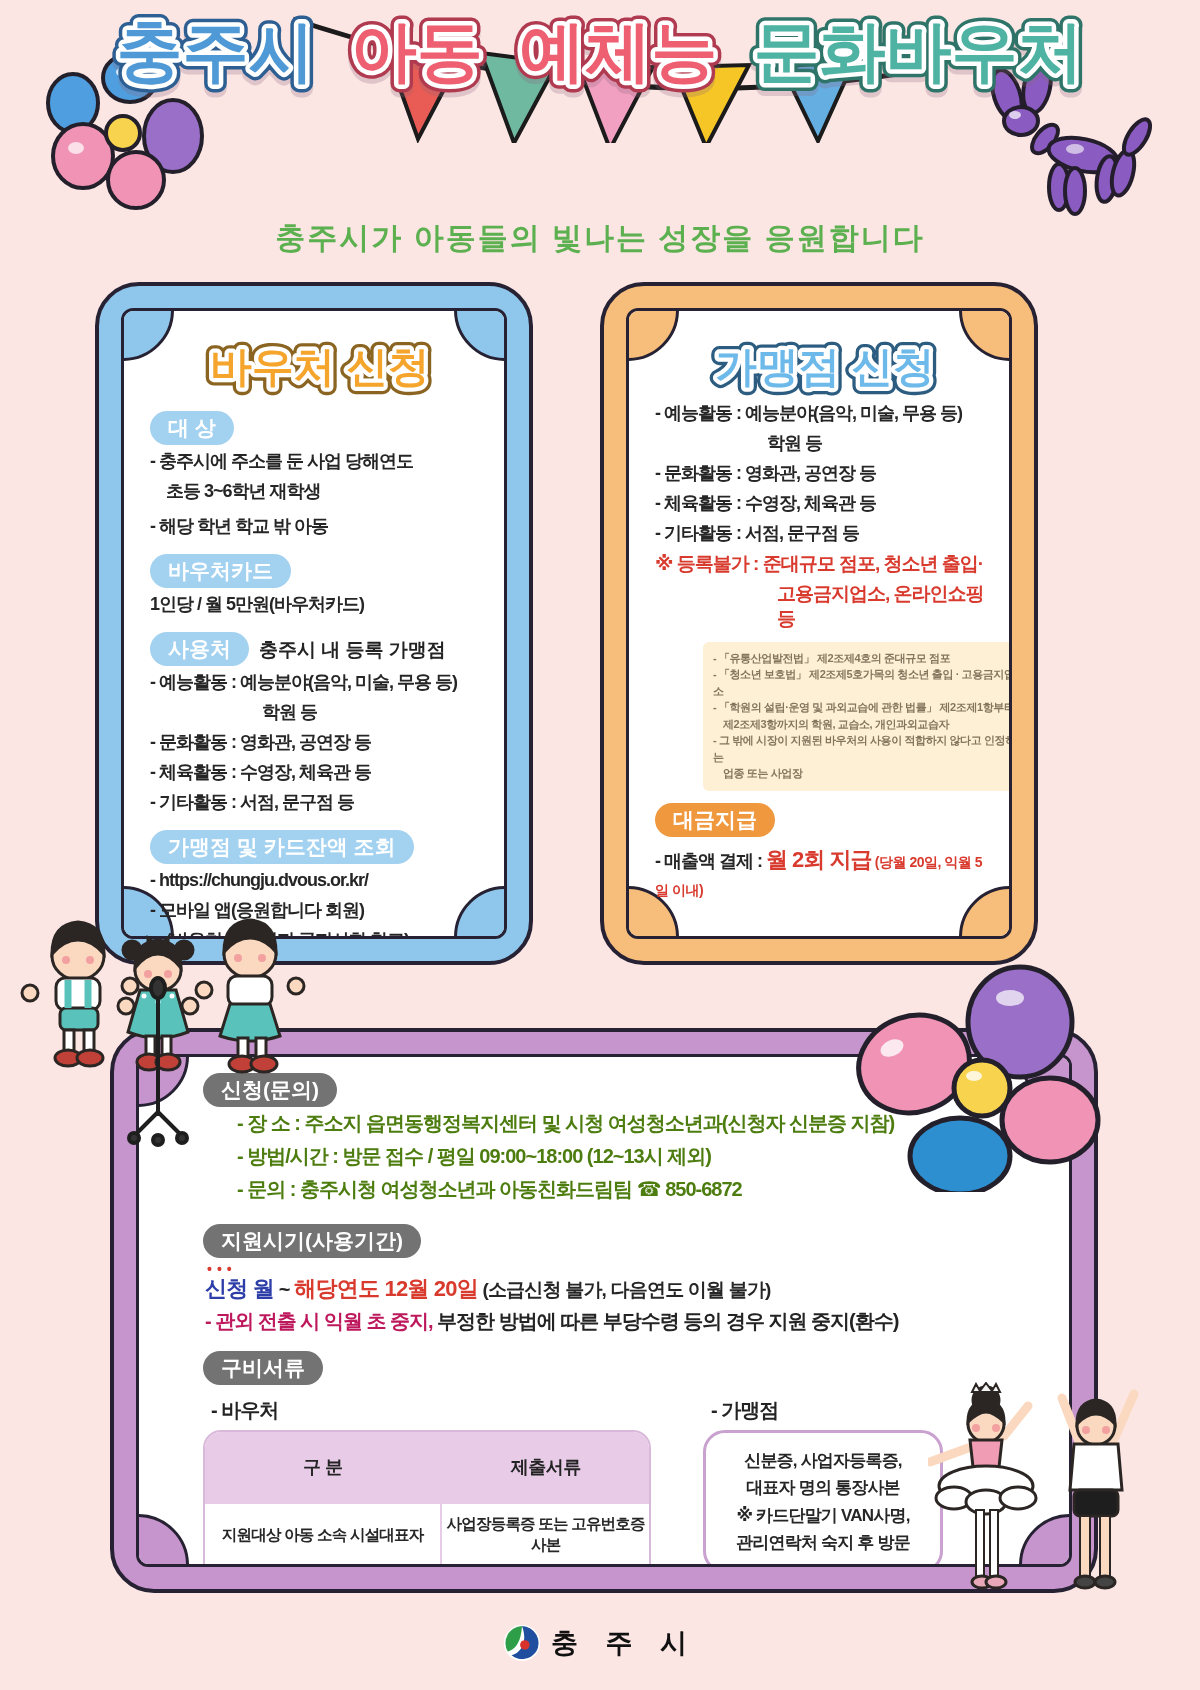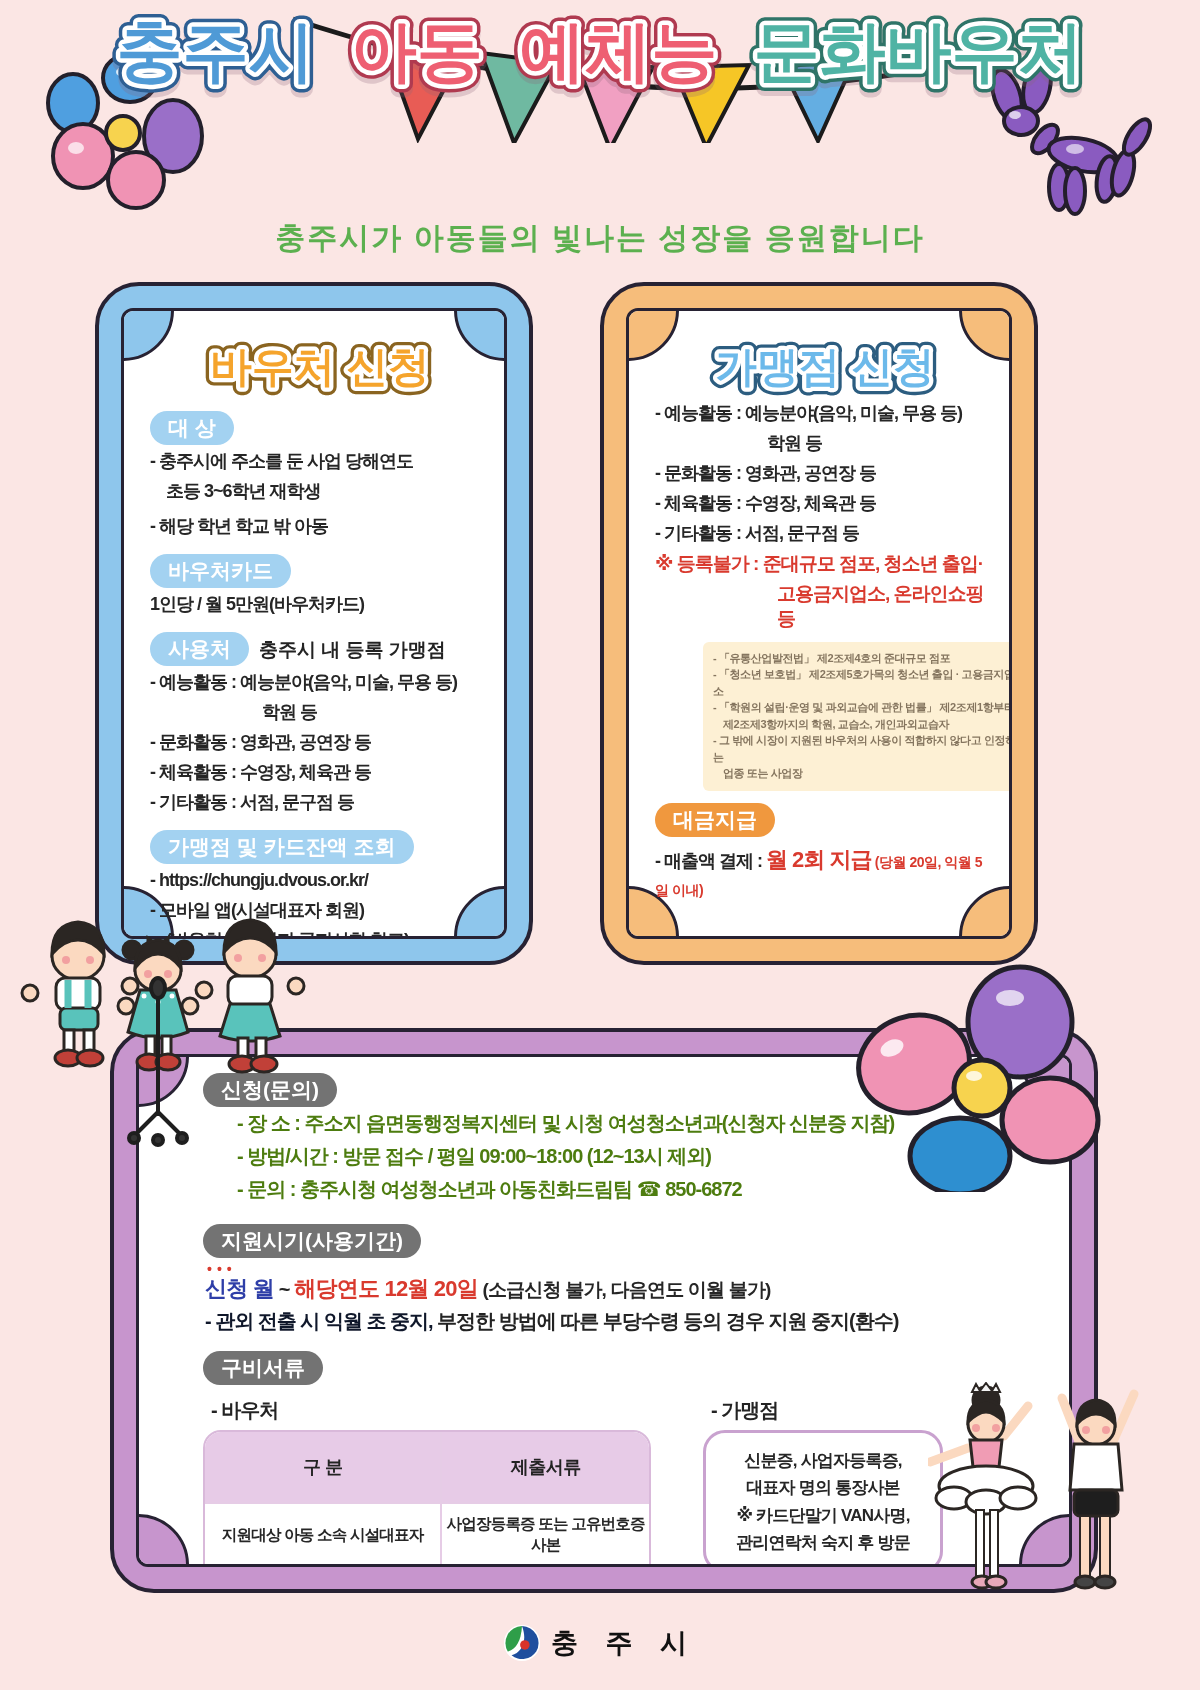--- a/index.html
+++ b/index.html
@@ -68,21 +68,21 @@
   .bottom-content{position:relative; z-index:2; padding:16px 34px 0 64px;}
   .b-line{font-size:20px; font-weight:700; letter-spacing:-1px; line-height:1.65;
     color:#4d7c0f; margin-left:34px;}
   .period-line{margin:16px 0 0 2px; font-size:20px; font-weight:800; letter-spacing:-.8px;}
   .p-blue{color:#2e3ea8; font-size:22px; position:relative;}
   .p-dots{position:absolute; top:-15px; left:2px; color:#d93a2e; font-size:14px;
     letter-spacing:5px; font-weight:900;}
   .p-red{color:#d93a2e; font-size:22px;}
   .p-note{color:#262626; font-size:19px; font-weight:700;}
   .warn-line{margin:4px 0 0 2px; font-size:20px; font-weight:700; letter-spacing:-1px;}
-  .w-red{color:#0f172a; font-weight:800;}
+  .w-red{color:#be185d; font-weight:800;}
 
   .docs-row{display:flex; margin-top:12px;}
   .docs-label{font-size:20px; font-weight:700; letter-spacing:-1px; margin:0 0 6px 8px;}
   .docs-table{border-collapse:separate; border-spacing:0; width:448px; background:#fff;
     border:2px solid #d9b9da; border-radius:18px; overflow:hidden;}
   .docs-table th{background:#e7cbe7; font-size:18px; font-weight:800; letter-spacing:-.5px;
     padding:23px 2px; color:#232323;}
   .docs-table td{font-size:15.5px; font-weight:700; letter-spacing:-.8px; text-align:center;
     padding:10px 2px; border-top:2px solid #e6cce6; color:#262626;}
   .docs-table th+th, .docs-table td+td{border-left:2px solid #e6cce6;}
@@ -181,21 +181,21 @@
 
         <div class="badge-row"><span class="badge badge-blue">사용처</span><span class="badge-side">충주시 내 등록 가맹점</span></div>
         <div class="tline">- 예능활동 : 예능분야(음악, 미술, 무용 등)</div>
         <div class="tline ind2">학원 등</div>
         <div class="tline">- 문화활동 : 영화관, 공연장 등</div>
         <div class="tline">- 체육활동 : 수영장, 체육관 등</div>
         <div class="tline">- 기타활동 : 서점, 문구점 등</div>
 
         <div class="badge-row"><span class="badge badge-blue">가맹점 및 카드잔액 조회</span></div>
         <div class="tline">- https://chungju.dvous.or.kr/</div>
-        <div class="tline">- 모바일 앱(시설대표자 회원)</div>
+        <div class="tline">- 모바일 앱(응원합니다 회원)</div>
         <div class="tline ind1">(바우처 홈페이지 공지사항 참고)</div>
       </div>
     </div>
   </div>
 
   <div class="card card-orange" style="left:600px; top:282px; width:430px; height:675px;">
     <div class="card-inner">
       <div class="corner c-tl"></div>
       <div class="corner c-tr"></div>
       <div class="corner c-bl"></div>

